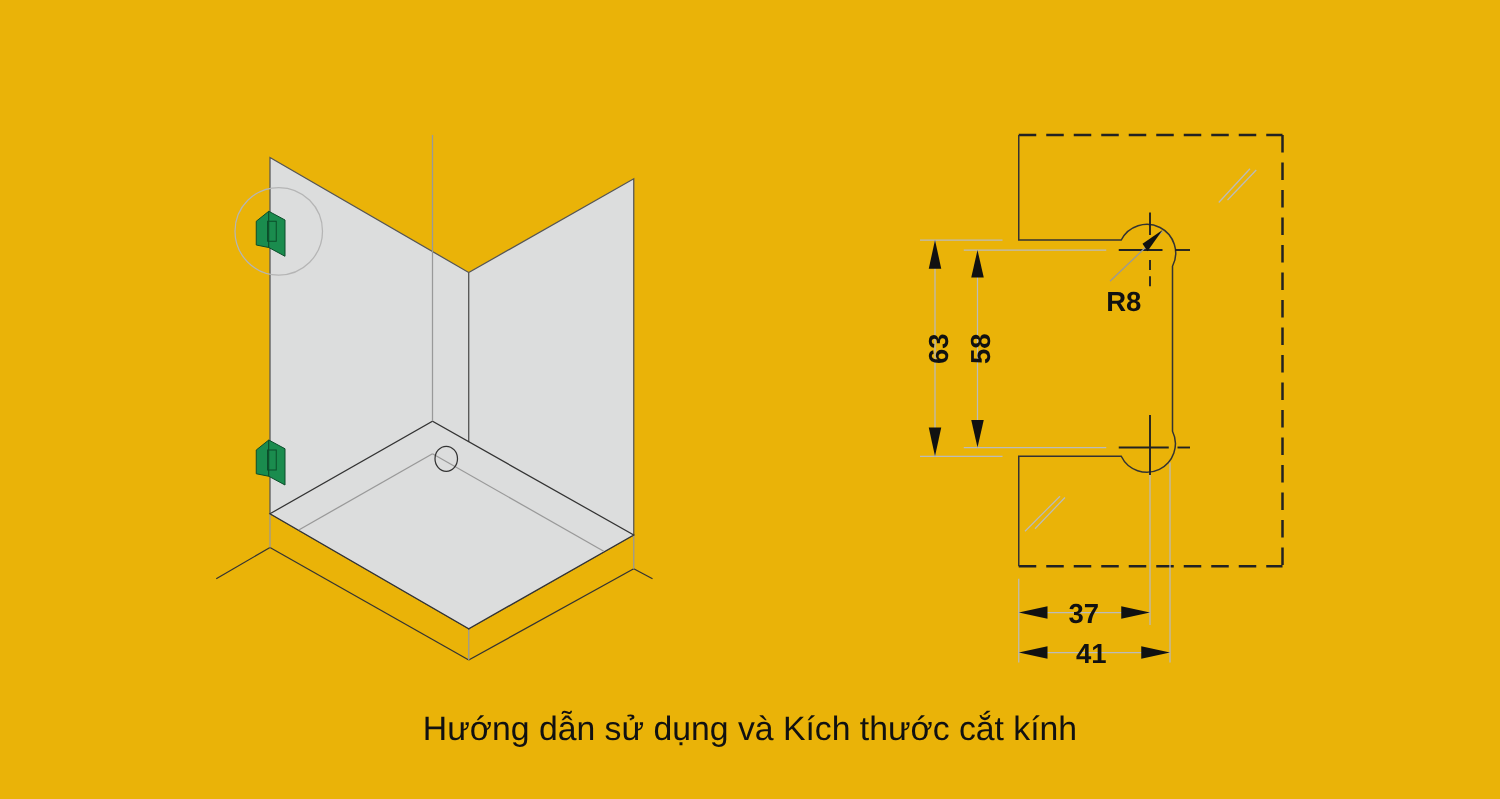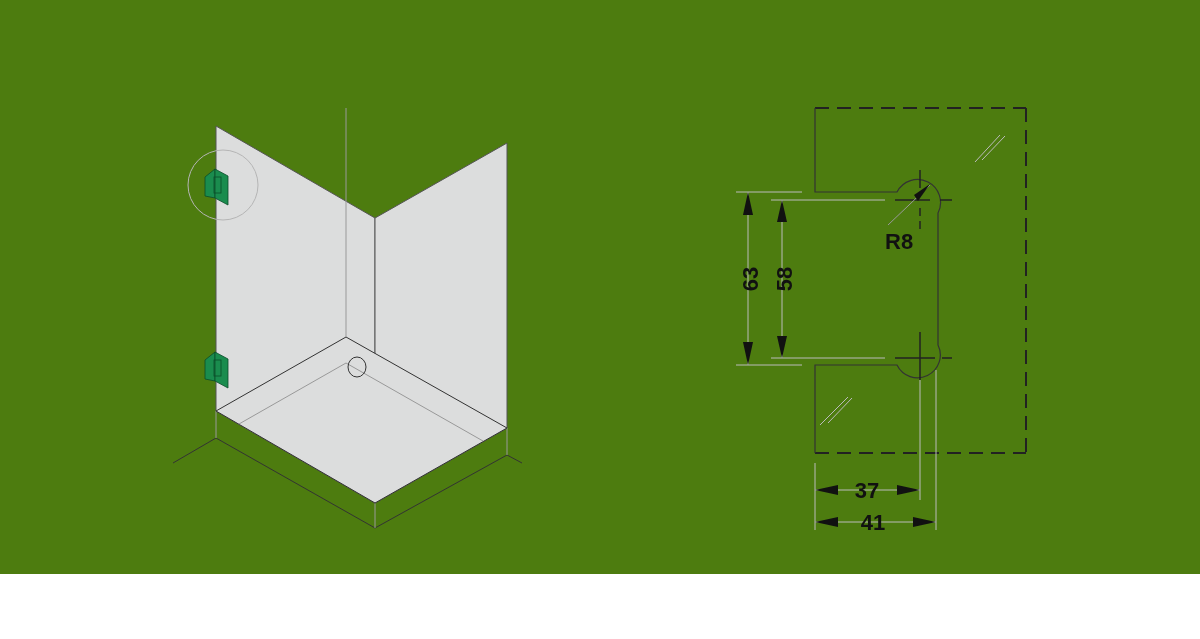--- a/index.html
+++ b/index.html
@@ -1,16 +1,16 @@
 <!DOCTYPE html>
 <html><head>
   <meta charset="utf-8">
   <style>
     html, body { margin: 0; padding: 0; background: #ffffff; }
-    .canvas { position: relative; width: 1200px; height: 574px; background: #4d7c0f; overflow: hidden; }
+    .canvas { position: relative; width: 1200px; height: 639px; background: #eab308; overflow: hidden; }
     svg { position: absolute; left: 0; top: 0; }
     .dim-label { font-family: "Liberation Sans", sans-serif; font-weight: bold; font-size: 22px; fill: #111; }
     .caption { position: absolute; left: 0; width: 1200px; top: 568px; text-align: center;
       font-family: "Liberation Sans", sans-serif; font-size: 27px; color: #111; }
   </style>
 </head>
 <body>
 
 <div class="canvas">
   <svg width="1200" height="639" viewBox="0 0 1200 639">
@@ -99,13 +99,14 @@
       <polygon points="936,522 913,517 913,527" fill="#111"></polygon>
 
       <text class="dim-label" x="885" y="249">R8</text>
       <text class="dim-label" transform="translate(758,279) rotate(-90)" text-anchor="middle">63</text>
       <text class="dim-label" transform="translate(792,279) rotate(-90)" text-anchor="middle">58</text>
       <text class="dim-label" x="867" y="498" text-anchor="middle">37</text>
       <text class="dim-label" x="873" y="530" text-anchor="middle">41</text>
     </g>
   </svg>
 
+  <div class="caption">Hướng dẫn sử dụng và Kích thước cắt kính</div>
 </div>
 
 </body></html>

